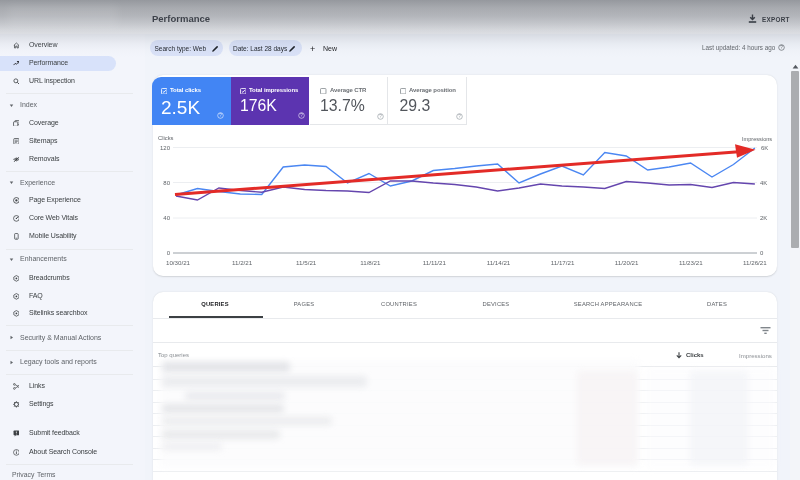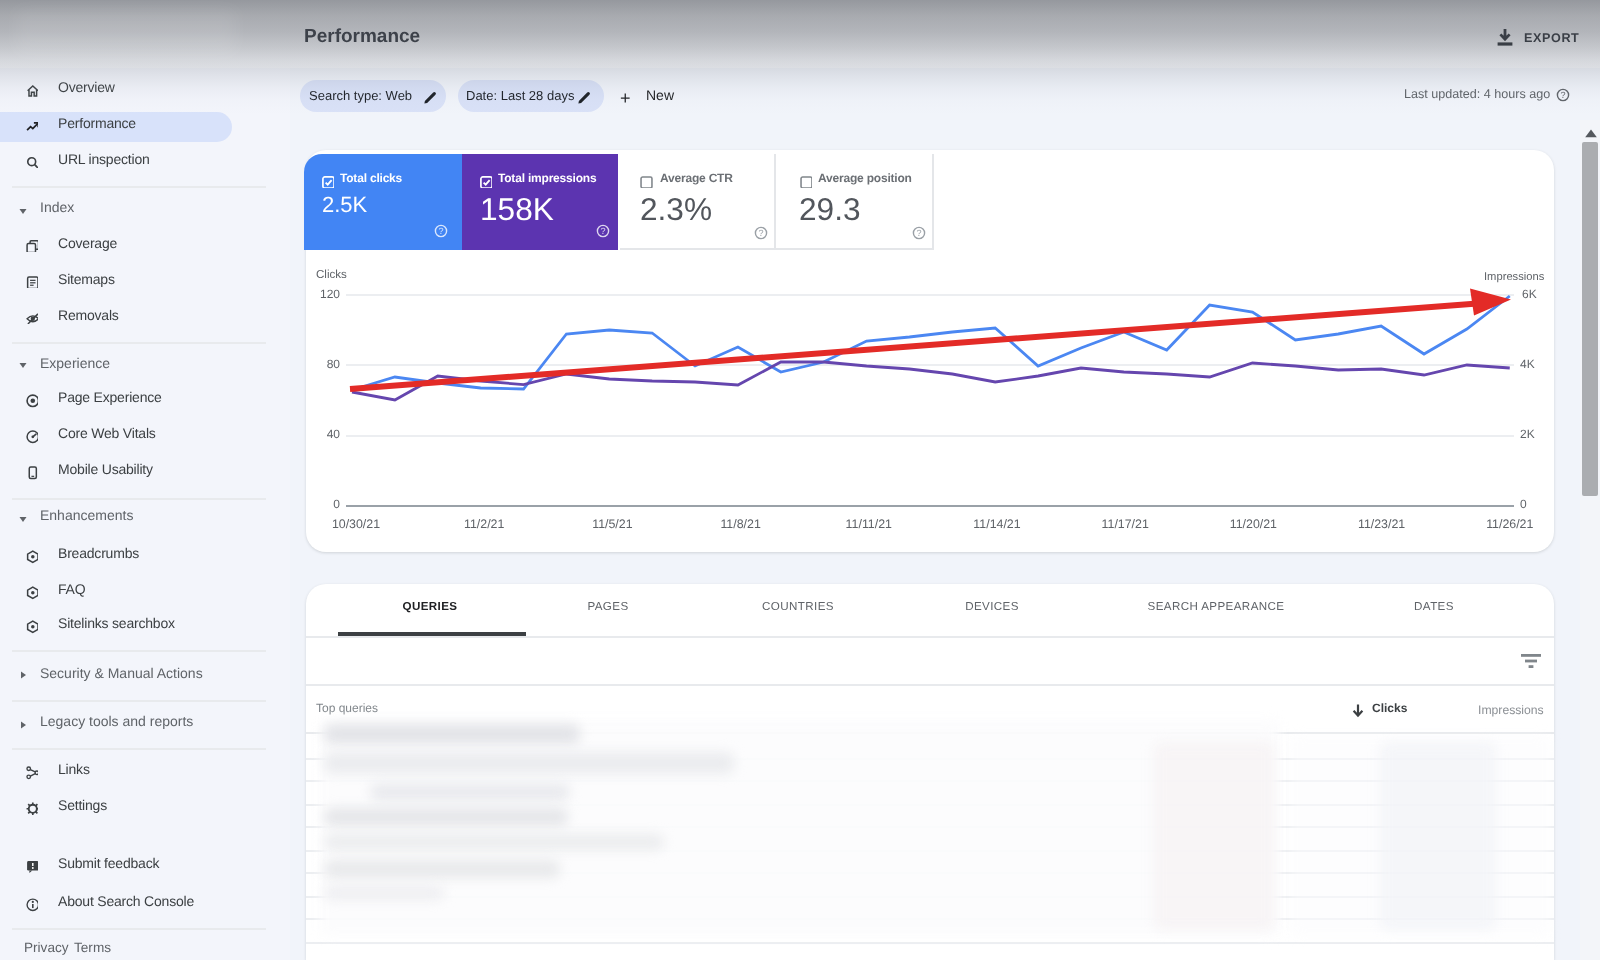--- a/index.html
+++ b/index.html
@@ -221,50 +221,50 @@
   <div class="abs" style="left:309.5px;top:77px;width:78.7px;height:47.5px;background:#ffffff;border-right:0.7px solid #e4e6e9;border-bottom:0.7px solid #e4e6e9;"></div>
   <div class="abs" style="left:388.2px;top:77px;width:78.8px;height:47.5px;background:#ffffff;border-right:0.7px solid #e4e6e9;border-bottom:0.7px solid #e4e6e9;"></div>
 
   <div class="ic" style="left:160.5px;top:87.5px;">
       <svg width="6.5" height="6.5" viewBox="0 0 10 10">
         <rect x="0.7" y="0.7" width="8.6" height="8.6" rx="1.5" fill="none" stroke="#fff" stroke-width="1.3"></rect>
         <path d="M2.8 5.1 L4.4 6.7 L7.4 3.2" stroke="#fff" stroke-width="1.4" fill="none"></path>
       </svg>
     </div>
   <div class="abs" style="left:170px;top:87px;font-size:6px;font-weight:700;color:#ffffff;letter-spacing:-0.1px;">Total clicks</div>
-  <div class="abs" style="left:161px;top:97.8px;font-size:11px;line-height:1;color:#ffffff;">2.5K</div>
+  <div class="abs" style="left:161px;top:97.8px;font-size:19px;line-height:1;color:#ffffff;">2.5K</div>
   <div class="ic" style="left:217px;top:112px;">
       <svg width="7" height="7" viewBox="0 0 10 10">
         <circle cx="5" cy="5" r="4" fill="none" stroke="rgba(255,255,255,0.8)" stroke-width="1"></circle>
         <text x="5" y="7.3" font-size="6.5" fill="rgba(255,255,255,0.8)" text-anchor="middle" font-family="Liberation Sans">?</text>
       </svg>
     </div>
 
   <div class="ic" style="left:239.5px;top:87.5px;">
       <svg width="6.5" height="6.5" viewBox="0 0 10 10">
         <rect x="0.7" y="0.7" width="8.6" height="8.6" rx="1.5" fill="none" stroke="#fff" stroke-width="1.3"></rect>
         <path d="M2.8 5.1 L4.4 6.7 L7.4 3.2" stroke="#fff" stroke-width="1.4" fill="none"></path>
       </svg>
     </div>
   <div class="abs" style="left:249px;top:87px;font-size:6px;font-weight:700;color:#ffffff;letter-spacing:-0.1px;">Total impressions</div>
-  <div class="abs" style="left:240px;top:97.8px;font-size:15.8px;line-height:1;color:#ffffff;">158K</div>
+  <div class="abs" style="left:240px;top:97.8px;font-size:15.8px;line-height:1;color:#ffffff;">176K</div>
   <div class="ic" style="left:297.5px;top:112px;">
       <svg width="7" height="7" viewBox="0 0 10 10">
         <circle cx="5" cy="5" r="4" fill="none" stroke="rgba(255,255,255,0.8)" stroke-width="1"></circle>
         <text x="5" y="7.3" font-size="6.5" fill="rgba(255,255,255,0.8)" text-anchor="middle" font-family="Liberation Sans">?</text>
       </svg>
     </div>
 
   <div class="ic" style="left:320px;top:87.5px;">
       <svg width="6.5" height="6.5" viewBox="0 0 10 10">
         <rect x="0.8" y="0.8" width="8.4" height="8.4" rx="1.2" fill="none" stroke="#80868b" stroke-width="1.2"></rect>
       </svg>
     </div>
   <div class="abs" style="left:330px;top:87px;font-size:6px;font-weight:700;color:#6b6f74;letter-spacing:-0.1px;">Average CTR</div>
-  <div class="abs" style="left:320px;top:97.8px;font-size:15.8px;line-height:1;color:#52565c;">2.3%</div>
+  <div class="abs" style="left:320px;top:97.8px;font-size:15.8px;line-height:1;color:#52565c;">13.7%</div>
   <div class="ic" style="left:377px;top:112.5px;">
       <svg width="7" height="7" viewBox="0 0 10 10">
         <circle cx="5" cy="5" r="4" fill="none" stroke="#9aa0a6" stroke-width="1"></circle>
         <text x="5" y="7.3" font-size="6.5" fill="#9aa0a6" text-anchor="middle" font-family="Liberation Sans">?</text>
       </svg>
     </div>
 
   <div class="ic" style="left:399.5px;top:87.5px;">
       <svg width="6.5" height="6.5" viewBox="0 0 10 10">
         <rect x="0.8" y="0.8" width="8.4" height="8.4" rx="1.2" fill="none" stroke="#80868b" stroke-width="1.2"></rect>

